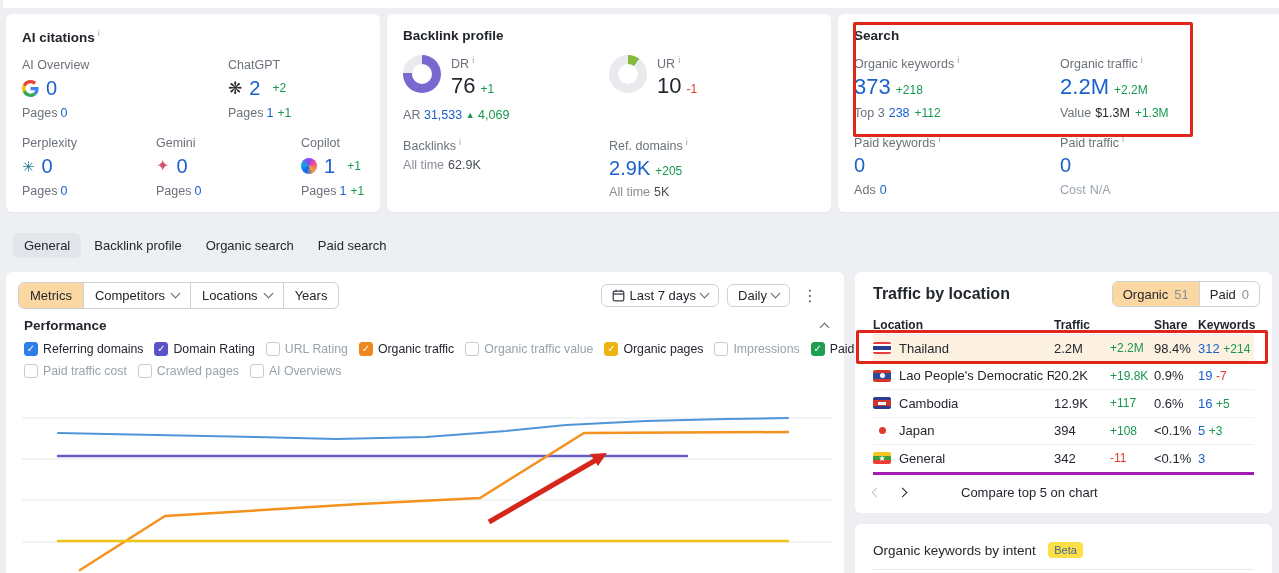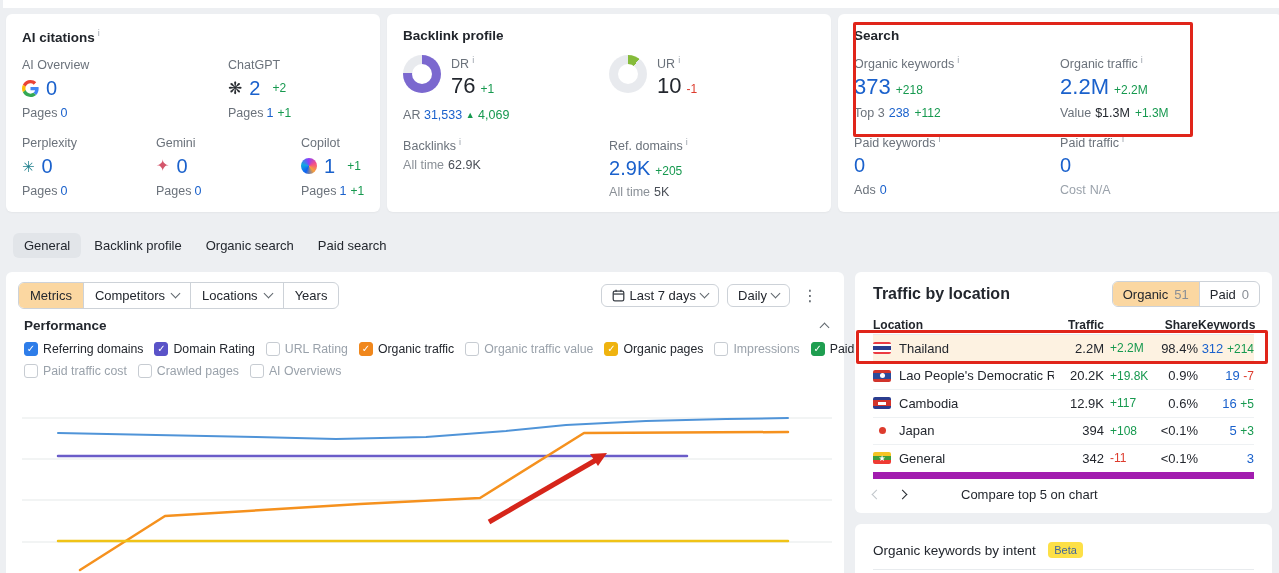--- a/index.html
+++ b/index.html
@@ -94,24 +94,24 @@
   .tg{display:flex;align-items:center;gap:6px;padding:0 10px;cursor:pointer;color:#23272e}
   .tg .cnt{color:#8a8f96}
   .tg.sel{background:#fbd7a1}
   .tg+.tg{border-left:1px solid #cdd2d8}
   .tbl{position:absolute;top:44px;left:18px;right:18px}
   .trow{display:grid;grid-template-columns:1fr 50px 50px 44px 56px;align-items:center}
   .thead{height:19px;font-size:12px;font-weight:700;color:#22262c;border-bottom:1px solid #e8ebee}
   .tr{height:27.5px;font-size:13px;border-bottom:1px solid #eef1f3}
   .tr.hl{background:#fdf2e1}
   .c-loc{display:flex;align-items:center;gap:8px;overflow:hidden;white-space:nowrap}
-  .c-r{text-align:right}
+  .c-r{text-align:left}
   .c-dl{text-align:left;padding-left:6px;font-size:12px}
   .kw{color:#1a61cc}
-  .rp-footer{position:absolute;left:18px;right:18px;top:200px;height:38px;display:flex;align-items:center;border-top:7px solid #a21caf}
+  .rp-footer{position:absolute;left:18px;right:18px;top:200px;height:38px;display:flex;align-items:center;border-top:3px solid #a21caf}
   .pg{width:26px;cursor:pointer;display:flex;align-items:center}
   .pg .chev{border-color:#23272e}
   .pg.dis .chev{border-color:#c0c5ca}
   .compare{font-size:13px;margin-left:36px;cursor:pointer}
 
   .flag{width:18px;height:12px;border-radius:2px;display:inline-block;position:relative;flex:none;overflow:hidden}
   .flag-th{background:linear-gradient(180deg,#ec3b43 0 17%,#fff 17% 34%,#2a3c8e 34% 66%,#fff 66% 83%,#ec3b43 83%)}
   .flag-la{background:linear-gradient(180deg,#d1342c 0 25%,#2a4b9b 25% 75%,#d1342c 75%)}
   .flag-la::after{content:"";position:absolute;left:6.5px;top:3.5px;width:5px;height:5px;border-radius:50%;background:#fff}
   .flag-kh{background:linear-gradient(180deg,#2a3c8e 0 25%,#d1342c 25% 75%,#2a3c8e 75%)}

